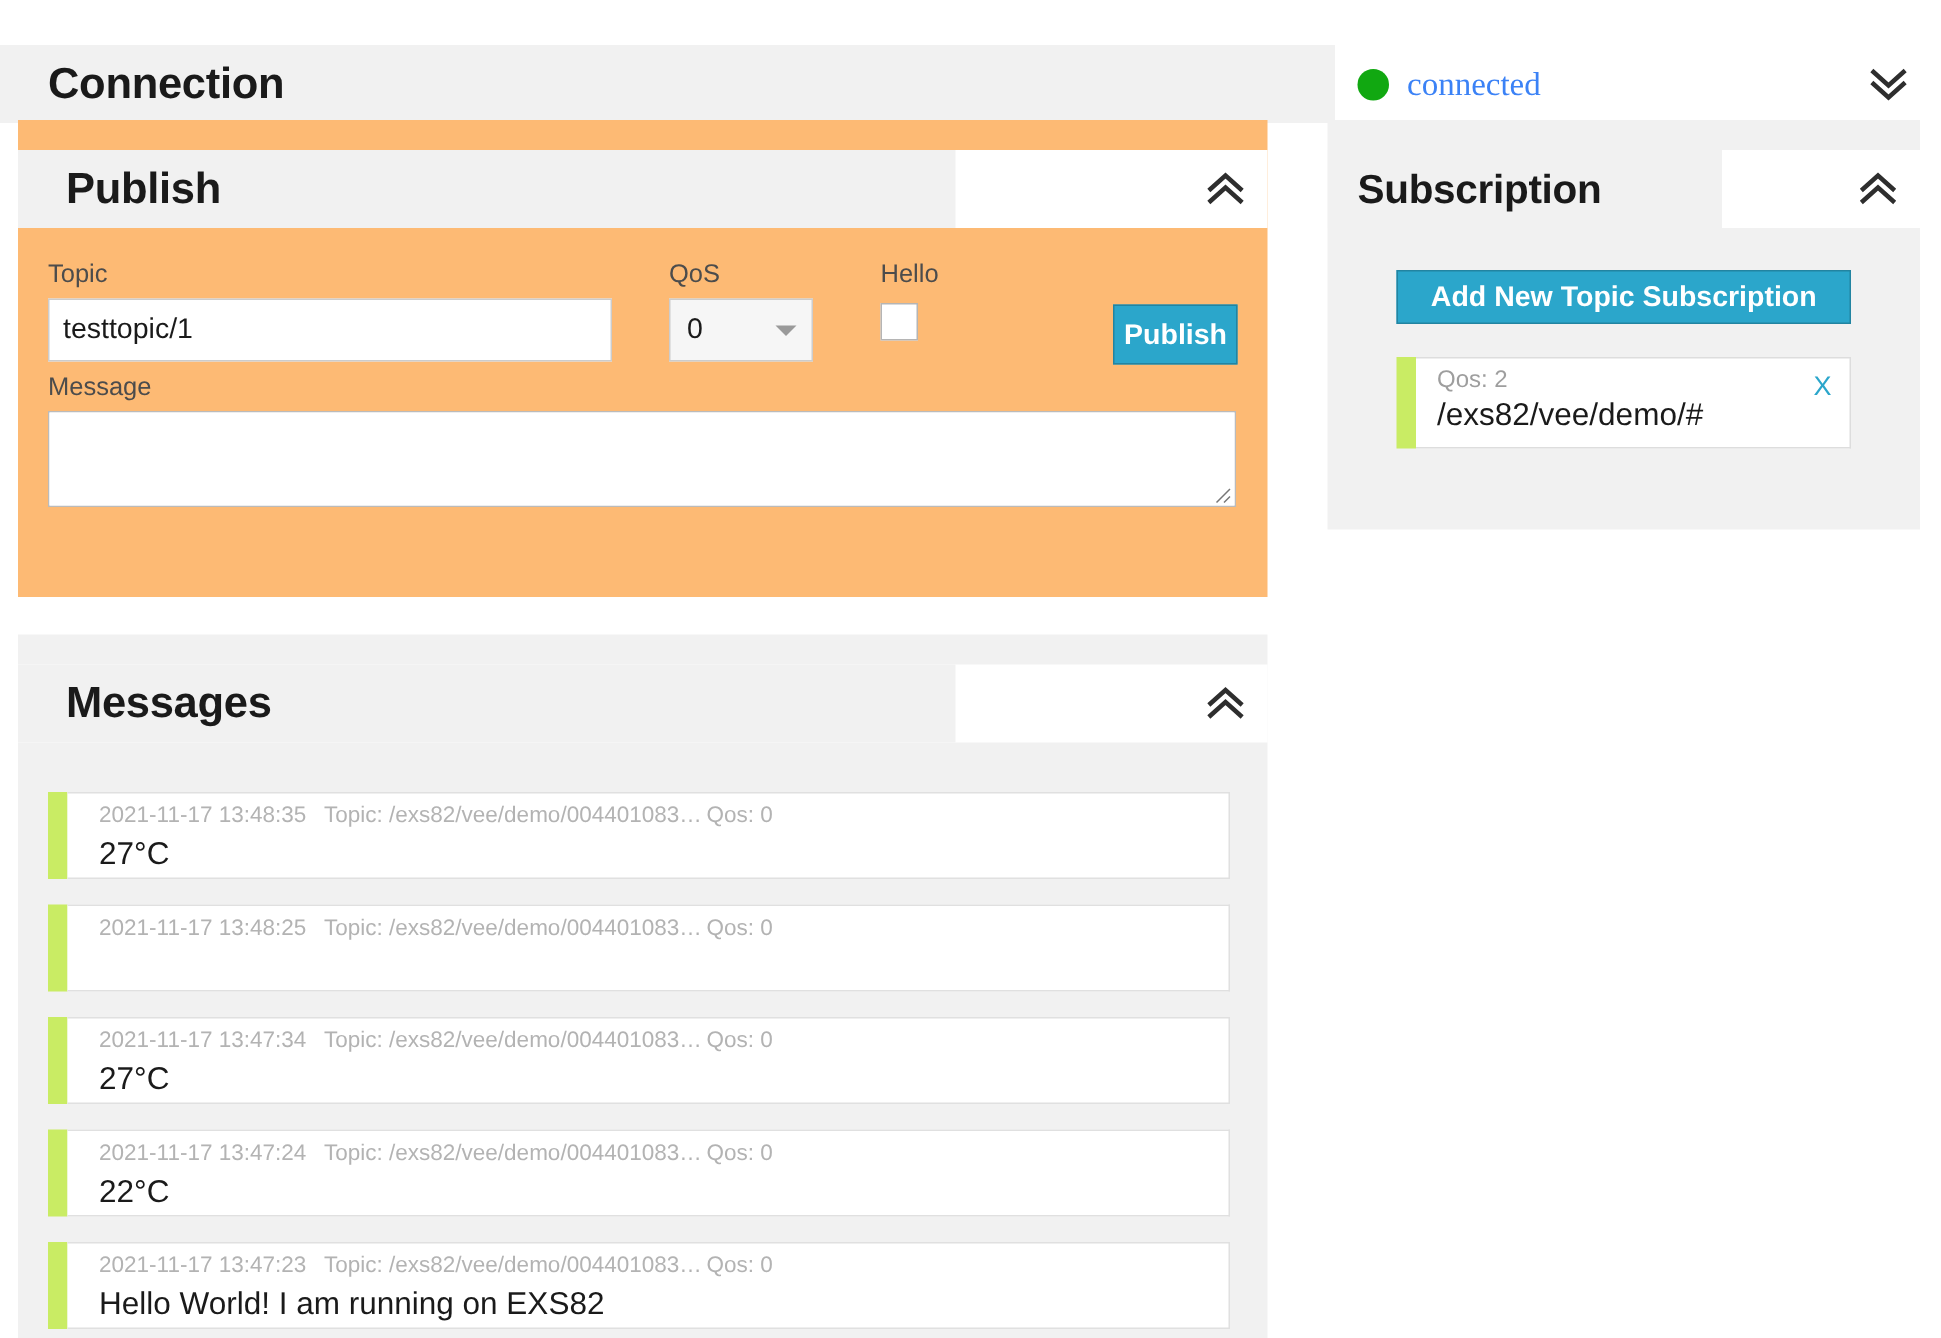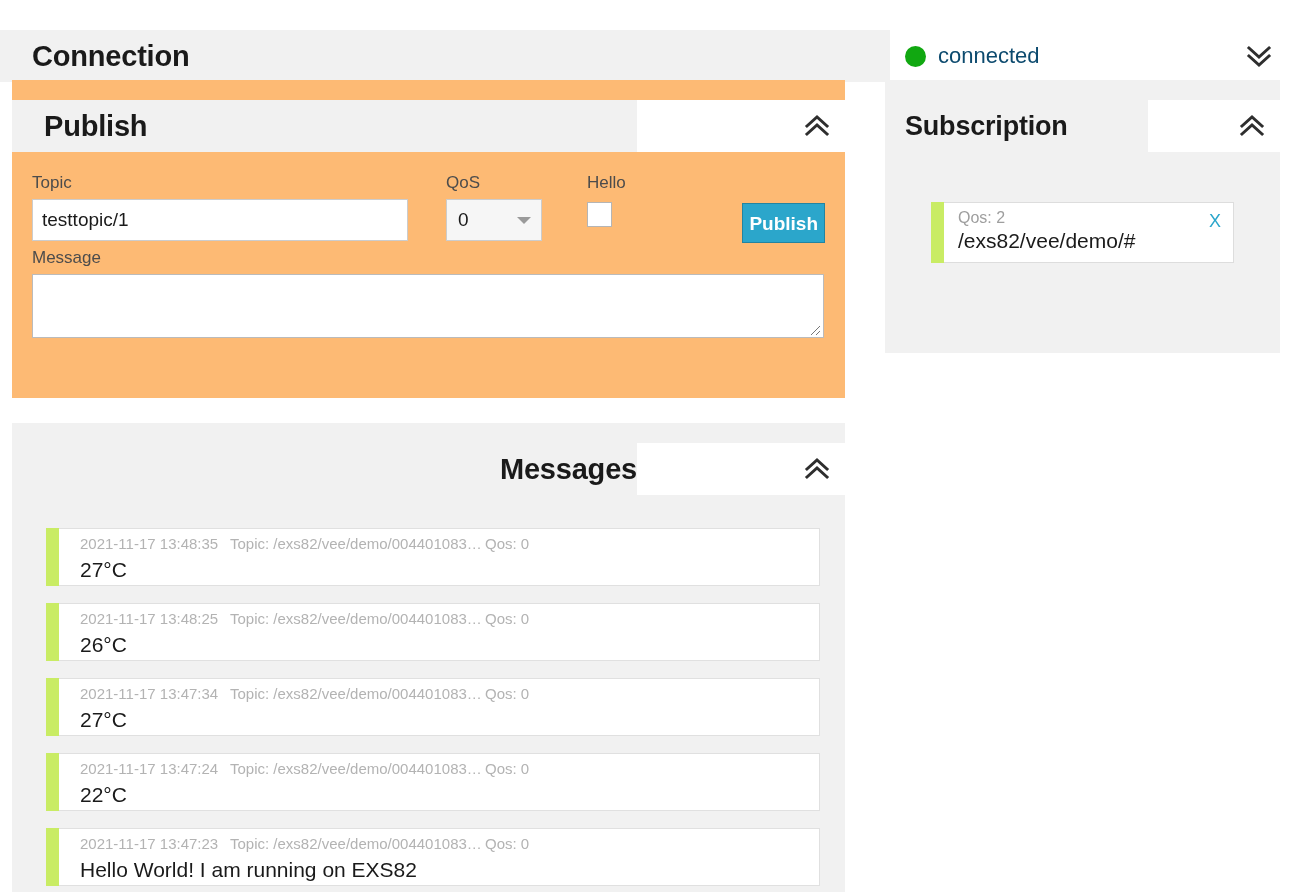--- a/index.html
+++ b/index.html
@@ -61,22 +61,23 @@
     display: flex; align-items: center;
     gap: 12px;
   }
   .dot {
     width: 21px; height: 21px; border-radius: 50%;
     background: #11a811;
     flex: none;
   }
   .conn-status .status-text {
     font-size: 22px;
-    color: #0c4a6e;
+    color: #3b82f6;
     line-height: 1;
+    font-family: Liberation Serif, serif;
   }
   .connection-row .chev { right: 18px; top: 9px; }
 
   
   .publish-panel {
     position: absolute;
     left: 12px; top: 80px;
     width: 833px; height: 318px;
     background: #fdba74;
   }
@@ -227,24 +228,24 @@
   }
 
   
   .messages-panel {
     position: absolute;
     left: 12px; top: 423px;
     width: 833px; height: 469px;
     background: #f1f1f1;
   }
   .messages-panel > .panel-header { width: 833px; }
-  .messages-panel .hdr-tab { width: 625px; justify-content: flex-end; }
+  .messages-panel .hdr-tab { width: 625px; }
   .messages-panel .chev { right: 11px; top: 9px; }
 
-  .messages-body { padding: 33px 25px 0 34px; }
+  .messages-body { padding: 33px 25px 0 20px; }
 
   .msg-item {
     display: flex;
     height: 58px;
     margin-bottom: 17px;
   }
   .msg-card {
     flex: 1;
     background: #ffffff;
     border: 1px solid #e0e0e0;
@@ -358,20 +359,21 @@
         <span>
           <svg width="34" height="34" viewBox="0 0 34 34">
             <path d="M7 17 L17 8 L27 17" fill="none" stroke="#2e2e2e" stroke-width="3" stroke-linecap="square"></path>
             <path d="M7 25 L17 16 L27 25" fill="none" stroke="#2e2e2e" stroke-width="3" stroke-linecap="square"></path>
           </svg>
         </span>
       </div>
     </div>
 
     <div class="subs-body">
+      <button class="btn add-sub-btn" style="background: rgb(43, 166, 203);">Add New Topic Subscription</button>
 
       <div class="sub-item">
         <span class="accent-bar" style="background: rgb(201, 236, 100);"></span>
         <div class="sub-card">
           <div class="sub-qos">Qos: 2</div>
           <div class="sub-topic">/exs82/vee/demo/#</div>
           <span class="sub-remove">X</span>
         </div>
       </div>
     </div>
@@ -407,21 +409,20 @@
       </div>
 
       <div class="msg-item">
         <span class="accent-bar" style="background: rgb(201, 236, 100);"></span>
         <div class="msg-card">
           <div class="msg-meta">
             <span class="msg-time">2021-11-17 13:48:25</span>
             <span class="msg-topic">Topic: /exs82/vee/demo/0044010837...</span>
             <span class="msg-qos">Qos: 0</span>
           </div>
-          <div class="msg-payload">26°C</div>
         </div>
       </div>
 
       <div class="msg-item">
         <span class="accent-bar" style="background: rgb(201, 236, 100);"></span>
         <div class="msg-card">
           <div class="msg-meta">
             <span class="msg-time">2021-11-17 13:47:34</span>
             <span class="msg-topic">Topic: /exs82/vee/demo/0044010837...</span>
             <span class="msg-qos">Qos: 0</span>

